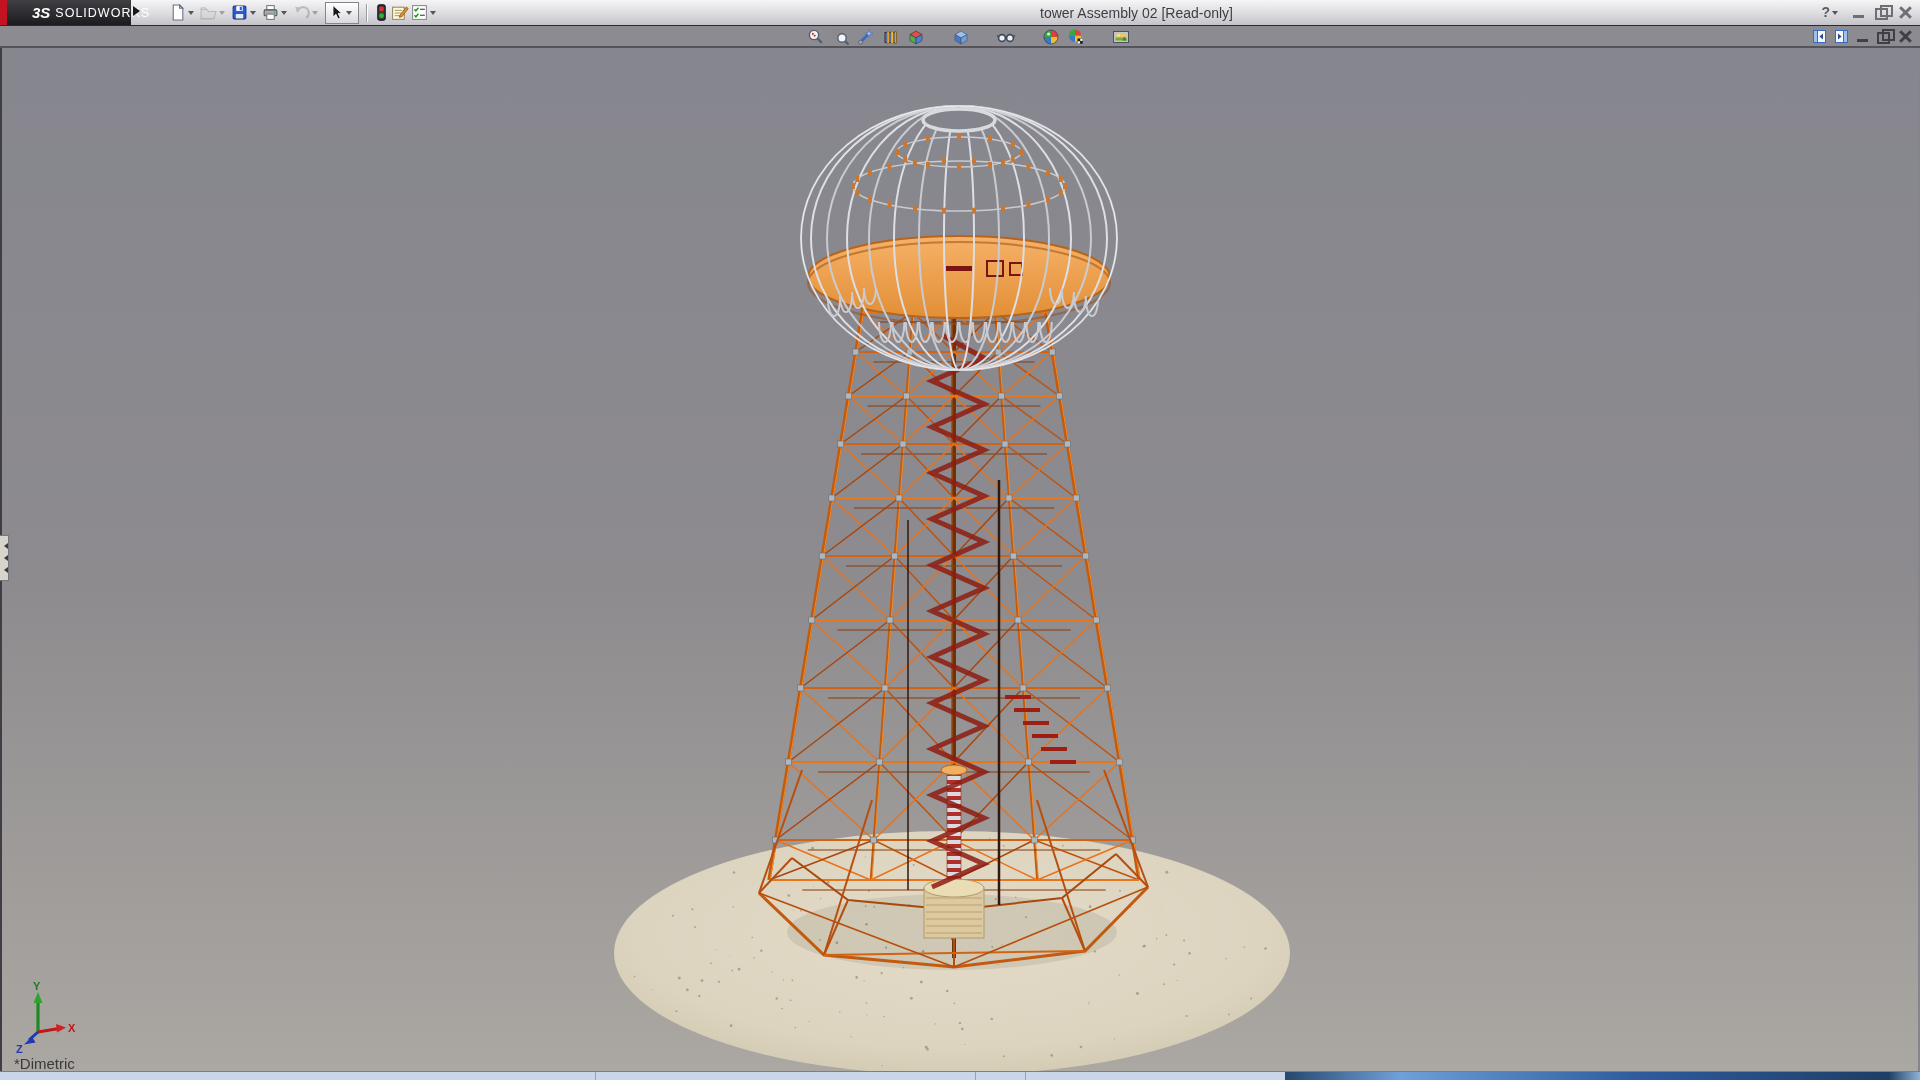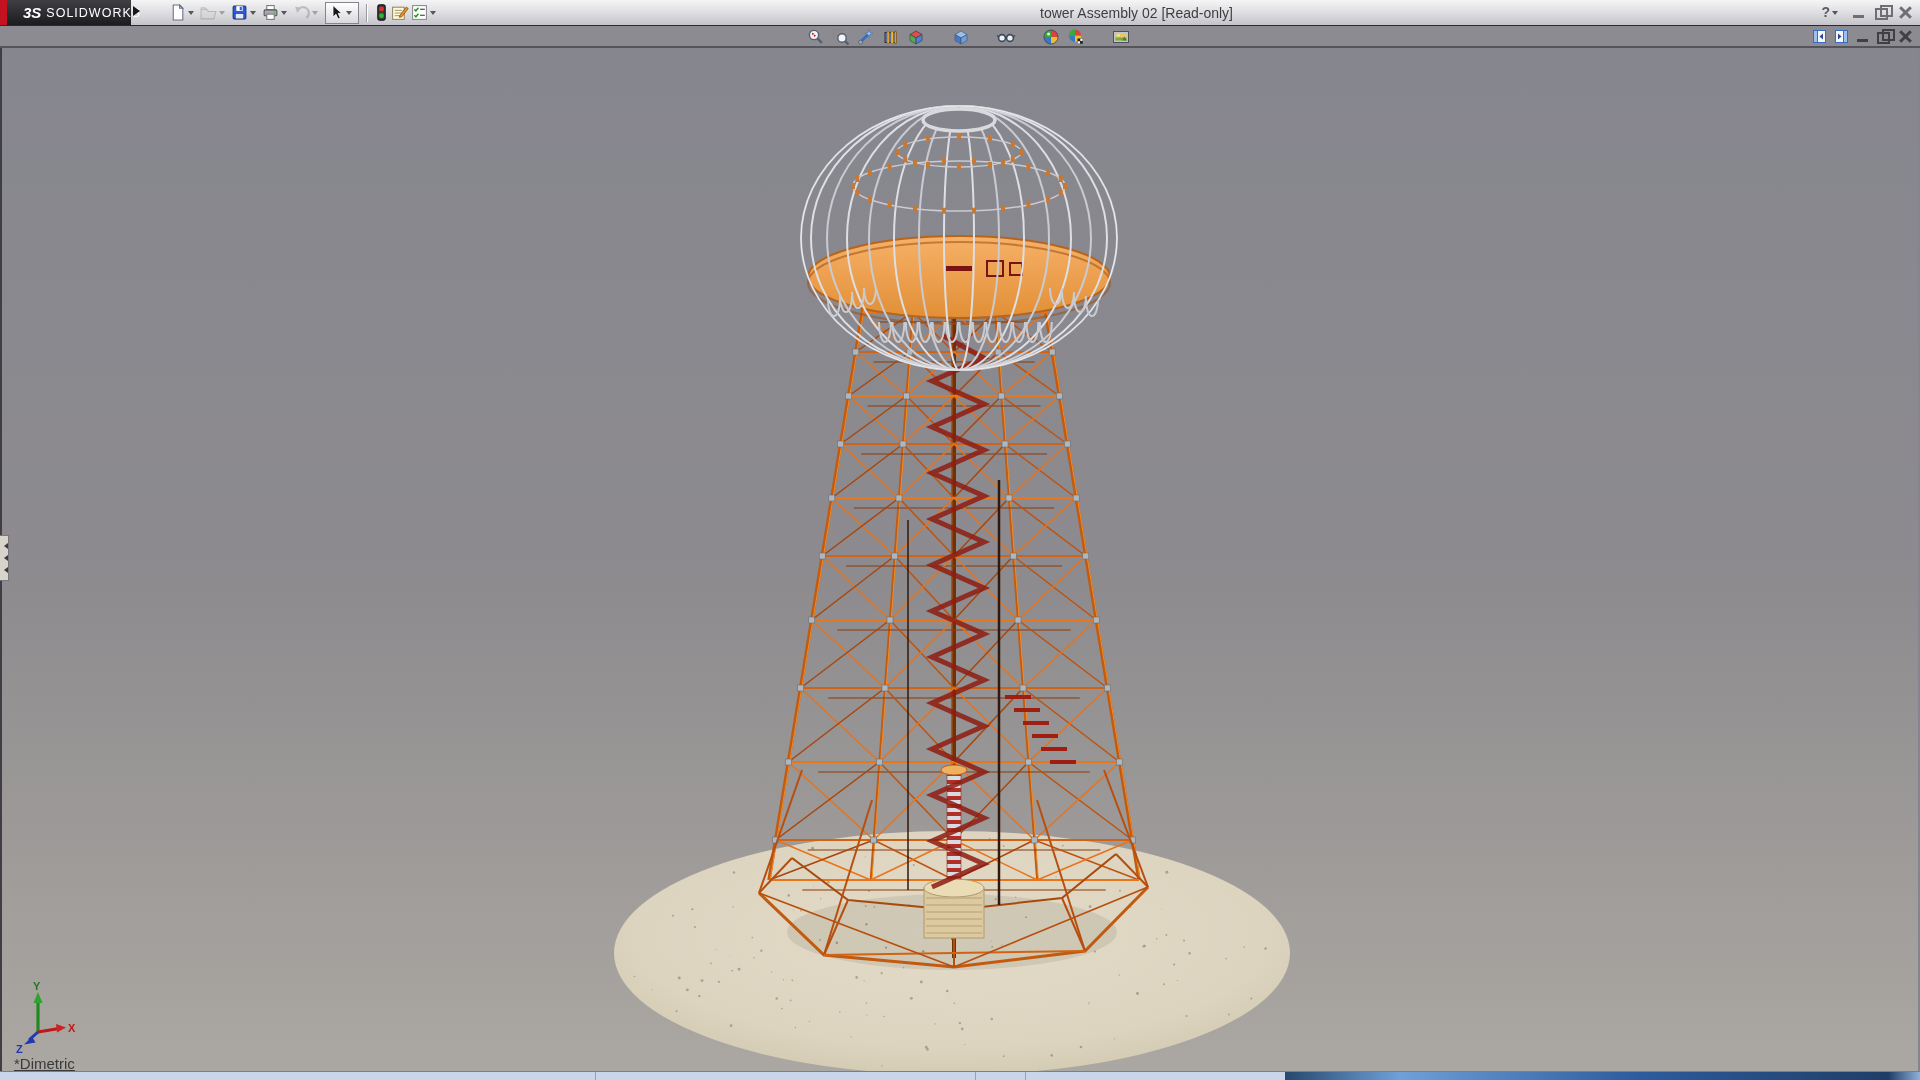--- a/index.html
+++ b/index.html
@@ -5,21 +5,21 @@
   html,body{margin:0;padding:0;}
   body{width:1920px;height:1080px;overflow:hidden;position:relative;
        font-family:"Liberation Sans",sans-serif;background:#85858D;}
 
   
   .titlebar{position:absolute;top:0;left:0;width:1920px;height:25px;
     background:linear-gradient(#F5F5F6,#DCDCE0 55%,#C3C3C9);
     border-bottom:1px solid #2A2A2E;z-index:30;}
   .logo-block{position:absolute;left:0;top:0;width:131px;height:25px;
     background:linear-gradient(#404044,#1C1C20);display:flex;align-items:center;
-    padding-left:23px;box-sizing:border-box;}
+    padding-left:32px;box-sizing:border-box;}
   .logo-red{position:absolute;left:0;top:0;width:7px;height:25px;background:#C41220;}
   .logo-mark{color:#fff;font-weight:bold;font-style:italic;font-size:15px;margin-right:5px;}
   .logo-name{color:#fff;font-weight:normal;font-size:12.5px;letter-spacing:1px;}
   .menu-expand{position:absolute;left:133px;top:6px;width:0;height:0;
     border:5px solid transparent;border-left:7px solid #1A1A1E;}
   .tb-title{position:absolute;left:1040px;top:5px;font-size:14px;color:#3E3E42;}
   .tbar{position:absolute;left:168px;top:1px;height:23px;display:flex;align-items:center;}
   .tbtn{display:flex;align-items:center;height:22px;padding:0 1px;}
   .tbtn.disabled{opacity:.45;filter:grayscale(.7);}
   .dd{width:0;height:0;border:3px solid transparent;border-top:4px solid #55555A;
@@ -46,21 +46,21 @@
     border-bottom:2px solid #54545A;z-index:20;}
   .hud{position:absolute;left:806px;top:1px;display:flex;align-items:center;gap:5px;}
   .hudbtn{width:20px;height:19px;display:flex;align-items:center;justify-content:center;}
   .hgap{width:15px;}
   .doc-controls{position:absolute;right:8px;top:1px;display:flex;gap:9px;align-items:center;height:18px;}
 
   
   .viewport{position:absolute;top:48px;left:0;width:1918px;height:1024px;
     border-left:2px solid #3E3E44;box-sizing:border-box;
     background:linear-gradient(#86868E,#8D8B8E 52%,#ABA7A2);z-index:1;}
-  .orient-label{position:absolute;left:12px;bottom:0px;font-size:15px;color:#3A3A3A;text-decoration:underline;}
+  .orient-label{position:absolute;left:12px;bottom:0px;font-size:15px;color:#3A3A3A;}
   .panel-tab{position:absolute;left:0;top:535px;width:9px;height:46px;background:#D8D4CC;
     border:1px solid #76767C;border-left:none;z-index:25;display:flex;flex-direction:column;
     align-items:center;justify-content:space-around;padding:4px 0;box-sizing:border-box;}
   .tab-arrow{width:0;height:0;border:3px solid transparent;border-right:4px solid #3A3A3E;}
 
   
   .statusbar{position:absolute;bottom:0;left:0;width:1920px;height:8px;
     background:#C9D5E8;border-top:1px solid #6E80A0;z-index:30;}
   .ssep{position:absolute;top:0;width:1px;height:8px;background:#8FA3C0;}
   .sblue{position:absolute;top:0;left:1285px;right:0;height:8px;

